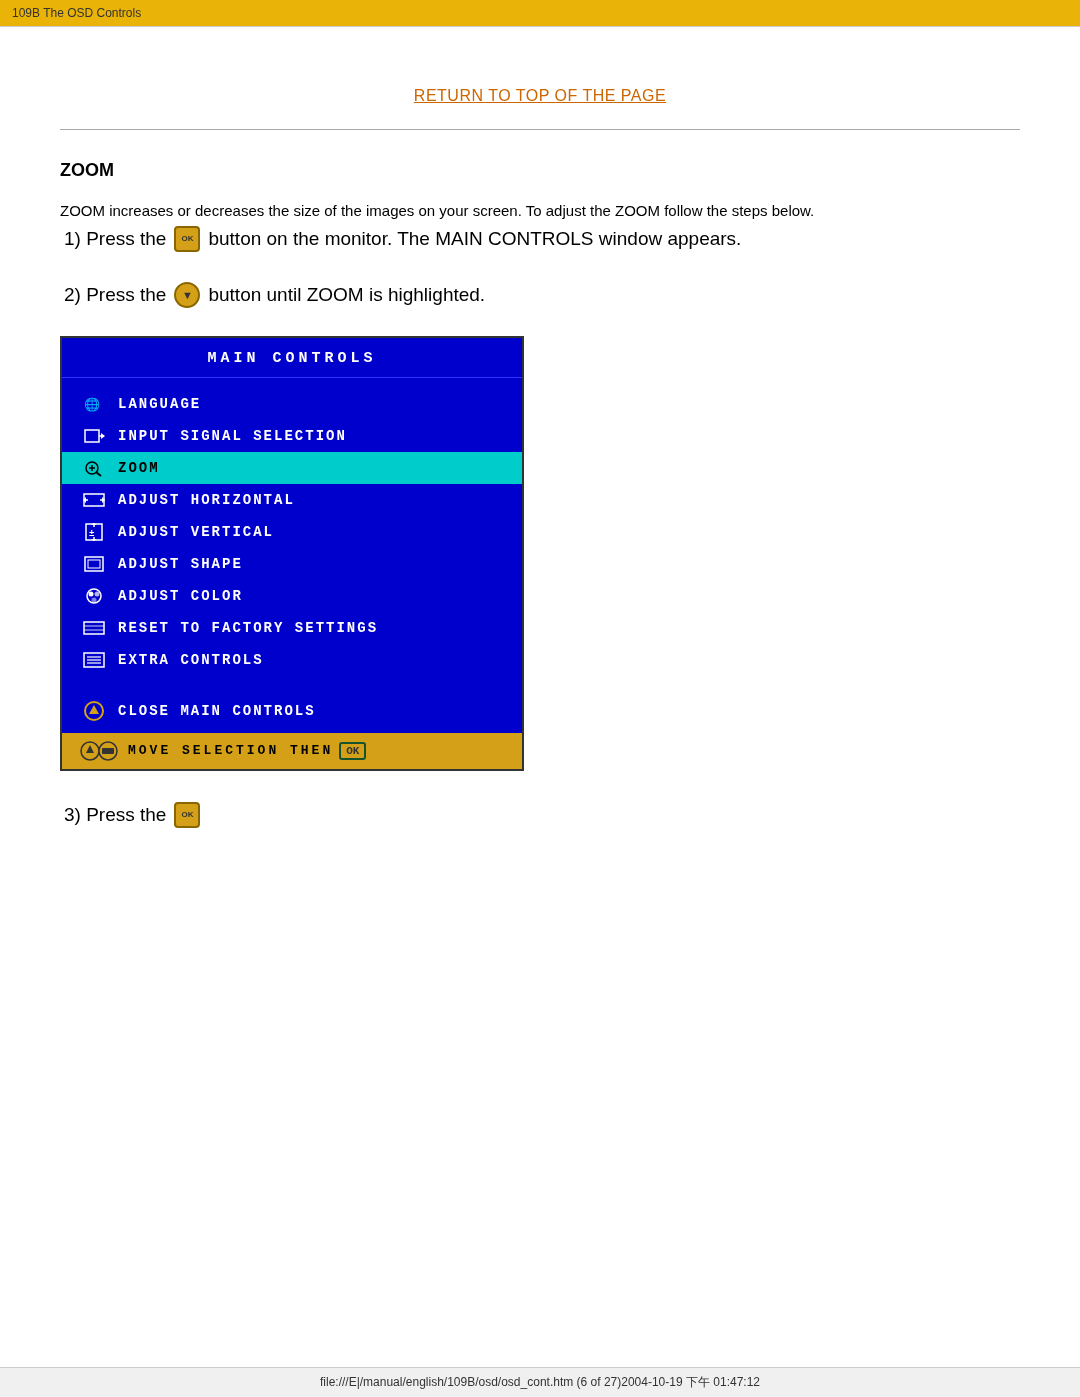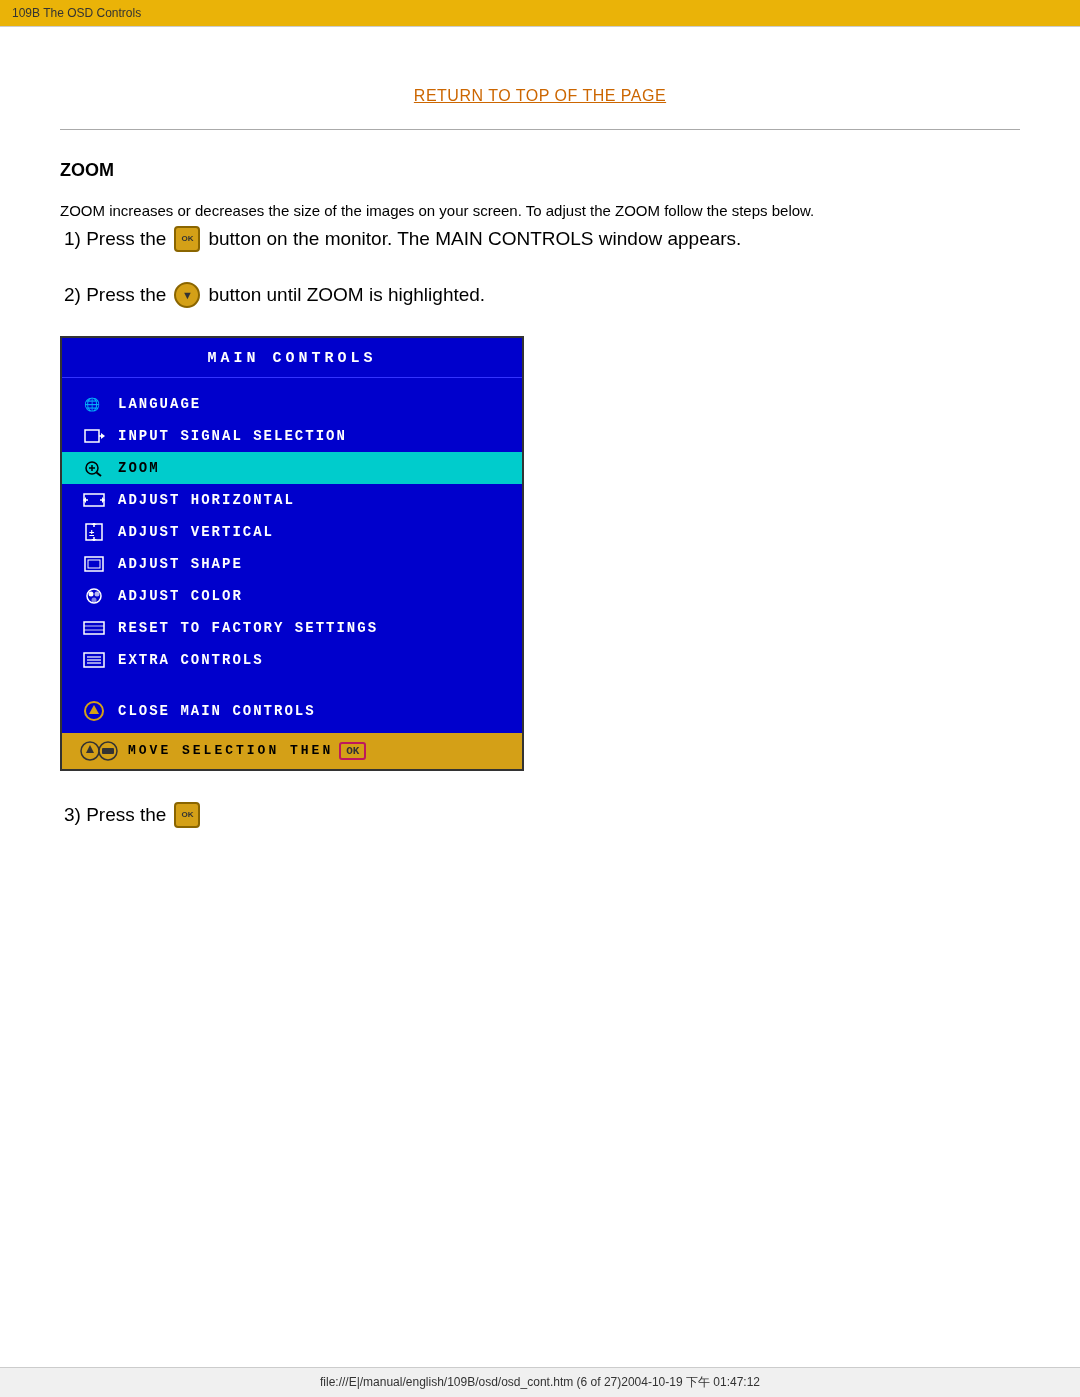--- a/index.html
+++ b/index.html
@@ -183,21 +183,21 @@
     .osd-footer-text {
       color: #000;
       font-size: 13px;
       letter-spacing: 3px;
       font-weight: bold;
       font-family: 'Courier New', Courier, monospace;
     }
     .osd-footer-ok {
       display: inline-block;
       background: #d4a017;
-      border: 2px solid #be185d;
+      border: 2px solid #14532d;
       border-radius: 3px;
       padding: 1px 5px;
       font-size: 11px;
       font-weight: bold;
       color: #333;
       margin-left: 6px;
     }
 
     
     .icon-lang { font-size: 14px; }

